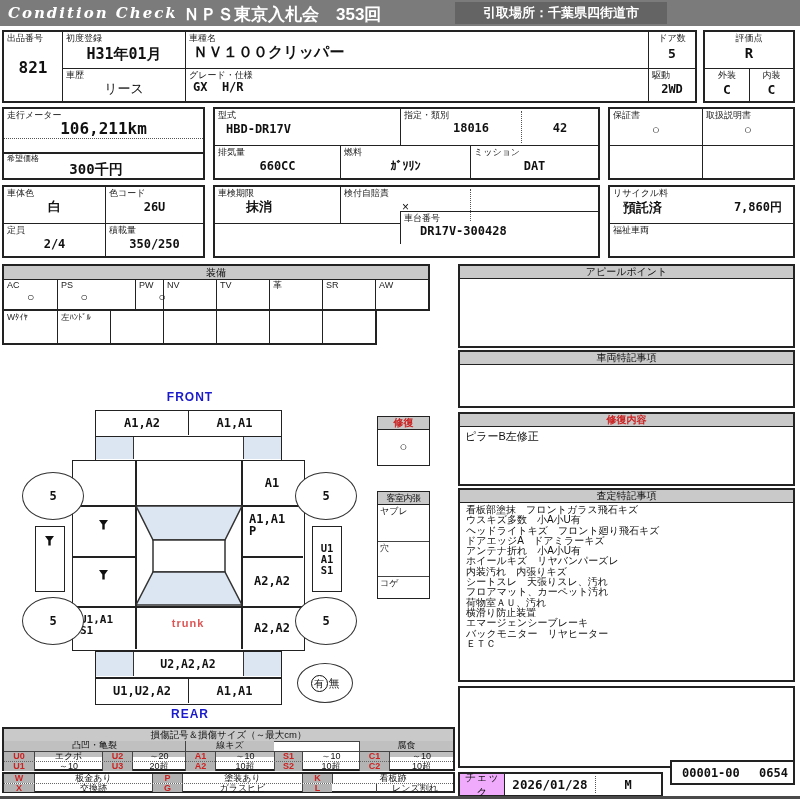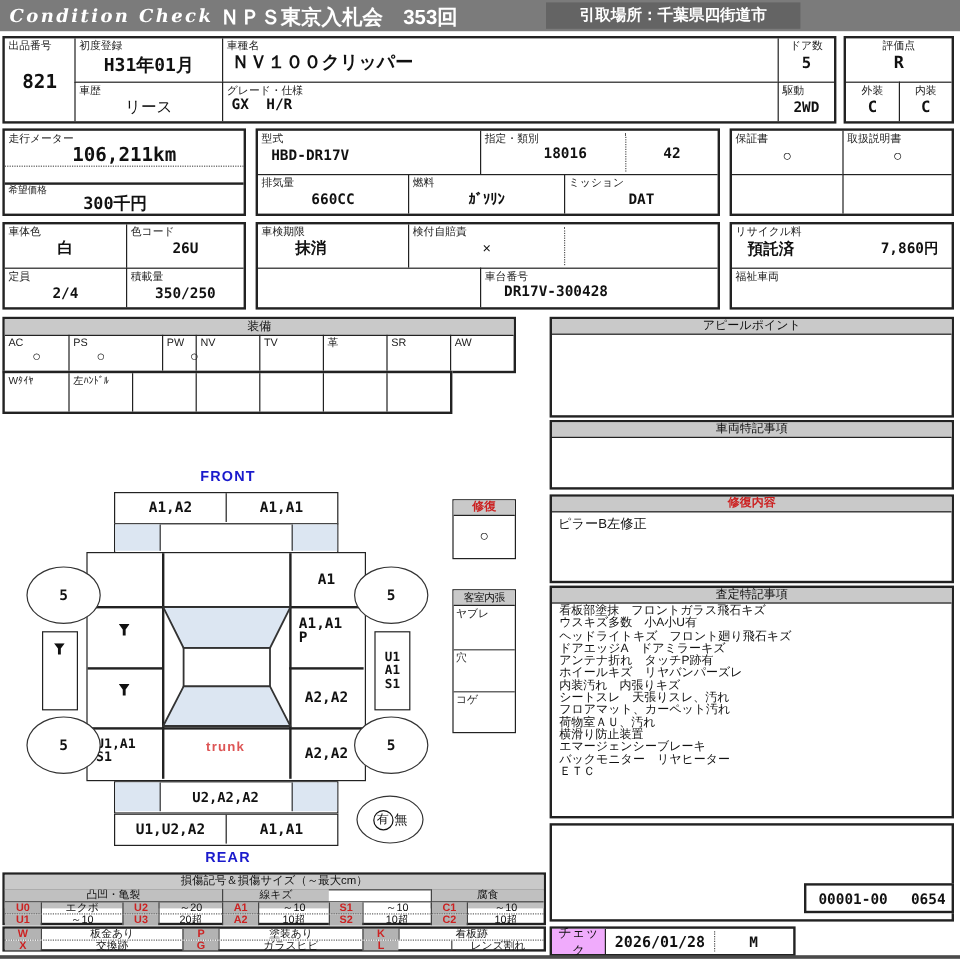--- a/index.html
+++ b/index.html
@@ -166,21 +166,21 @@
   <div class="cell" style="left:0;top:0;width:125px;height:36px;">
     <div class="lbl">車検期限</div>
     <div style="font-size:13px;font-weight:bold;padding-left:28px;">抹消</div>
   </div>
   <div class="cell bl" style="left:125px;top:0;width:130px;height:36px;">
     <div class="lbl">検付自賠責</div>
     <div class="ctr" style="font-size:12px;height:18px;">×</div>
   </div>
   <div class="abs" style="left:255px;top:2px;height:32px;border-left:1px dotted #555;"></div>
   <div class="cell bt" style="left:0;top:36px;width:185px;height:33px;"></div>
-  <div class="cell bt bl" style="left:185px;top:36px;width:198px;height:33px;">
+  <div class="cell bt bl" style="left:185px;top:24px;width:198px;height:33px;">
     <div class="lbl">車台番号</div>
     <div class="val" style="font-size:12px;padding-left:16px;margin-top:1px;">DR17V-300428</div>
   </div>
 </div>
 
 <div class="box" style="left:608px;top:185px;width:187px;height:73px;">
   <div class="cell" style="left:0;top:0;width:183px;height:36px;">
     <div class="lbl">リサイクル料</div>
     <div style="display:flex;justify-content:space-between;padding:1px 8px 0 10px;">
       <span style="font-size:13px;font-weight:bold;">預託済</span>
@@ -320,21 +320,21 @@
   <span style="display:inline-block;width:15px;height:15px;border:1.2px solid #111;border-radius:50%;
                font-size:10px;line-height:15px;text-align:center;">有</span>
   <span style="font-size:11px;">無</span>
 </div>
 
 <div class="box thin" style="left:377px;top:416px;width:53px;height:50px;">
   <div class="ptitle" style="color:#cc2222;font-weight:bold;">修復</div>
   <div class="ctr" style="height:33px;font-size:13px;font-weight:bold;">○</div>
 </div>
 
-<div class="box thin" style="left:377px;top:491px;width:53px;height:120px;">
+<div class="box thin" style="left:377px;top:491px;width:53px;height:108px;">
   <div class="ptitle" style="font-size:9px;letter-spacing:-0.5px;">客室内張</div>
   <div style="height:36px;box-sizing:border-box;padding:1px 2px;">
     <div class="lbl">ヤブレ</div>
   </div>
   <div style="height:35px;box-sizing:border-box;border-top:1px solid #444;padding:1px 2px;">
     <div class="lbl">穴</div>
   </div>
   <div style="height:35px;box-sizing:border-box;border-top:1px solid #444;padding:1px 2px;">
     <div class="lbl">コゲ</div>
   </div>
@@ -355,21 +355,21 @@
   <div style="font-size:11px;padding:2px 5px;">ピラーB左修正</div>
 </div>
 
 <div class="panel" style="left:458px;top:488px;width:337px;height:194px;">
   <div class="ptitle">査定特記事項</div>
   <div style="padding:2px 0 0 6px;">
     <div class="asmt">看板部塗抹　フロントガラス飛石キズ</div>
     <div class="asmt">ウスキズ多数　小A小U有</div>
     <div class="asmt">ヘッドライトキズ　フロント廻り飛石キズ</div>
     <div class="asmt">ドアエッジA　ドアミラーキズ</div>
-    <div class="asmt">アンテナ折れ　タッチP跡有</div>
+    <div class="asmt">アンテナ折れ　小A小U有</div>
     <div class="asmt">ホイールキズ　リヤバンパーズレ</div>
     <div class="asmt">内装汚れ　内張りキズ</div>
     <div class="asmt">シートスレ　天張りスレ、汚れ</div>
     <div class="asmt">フロアマット、カーペット汚れ</div>
     <div class="asmt">荷物室ＡＵ、汚れ</div>
     <div class="asmt">横滑り防止装置</div>
     <div class="asmt">エマージェンシーブレーキ</div>
     <div class="asmt">バックモニター　リヤヒーター</div>
     <div class="asmt">ＥＴＣ</div>
   </div>
@@ -378,21 +378,21 @@
 <div class="panel" style="left:458px;top:686px;width:337px;height:82px;">
   <div style="font-size:10px;padding:2px 4px;"></div>
 </div>
 
 <div class="panel" style="left:458px;top:772px;width:205px;height:25px;">
   <div class="abs ctr" style="left:0;top:0;width:45px;height:21px;background:#f0abfc;font-size:11px;border-right:1.5px solid #222;">チェック</div>
   <div class="abs ctr val" style="left:45px;top:0;width:90px;height:21px;font-size:12.5px;">2026/01/28</div>
   <div class="abs" style="left:135px;top:2px;height:17px;border-left:1px dotted #555;"></div>
   <div class="abs ctr val" style="left:135px;top:0;width:66px;height:21px;font-size:12px;">M</div>
 </div>
-<div class="panel" style="left:670px;top:736px;width:125px;height:25px;">
+<div class="panel" style="left:670px;top:760px;width:125px;height:25px;">
   <div class="abs val" style="left:10px;top:4px;font-size:12px;">00001-00</div>
   <div class="abs val" style="right:5px;top:4px;font-size:12px;">0654</div>
 </div>
 
 <div class="box" style="left:2px;top:727px;width:453px;height:44px;">
   <div style="background:#c9c9c9;border-bottom:1px solid #444;text-align:center;font-size:9.5px;line-height:12px;height:12px;">損傷記号＆損傷サイズ（～最大cm）</div>
   <div class="legend-grid" style="top:12px;height:10px;grid-template-columns:181px 89px 85px 94px;">
     <div class="lg-cell" style="background:#c0c0c0;">凸凹・亀裂</div>
     <div class="lg-cell" style="background:#c0c0c0;">線キズ</div>
     <div class="lg-cell" style="background:#c0c0c0;margin-top:16px;">サビ</div>

